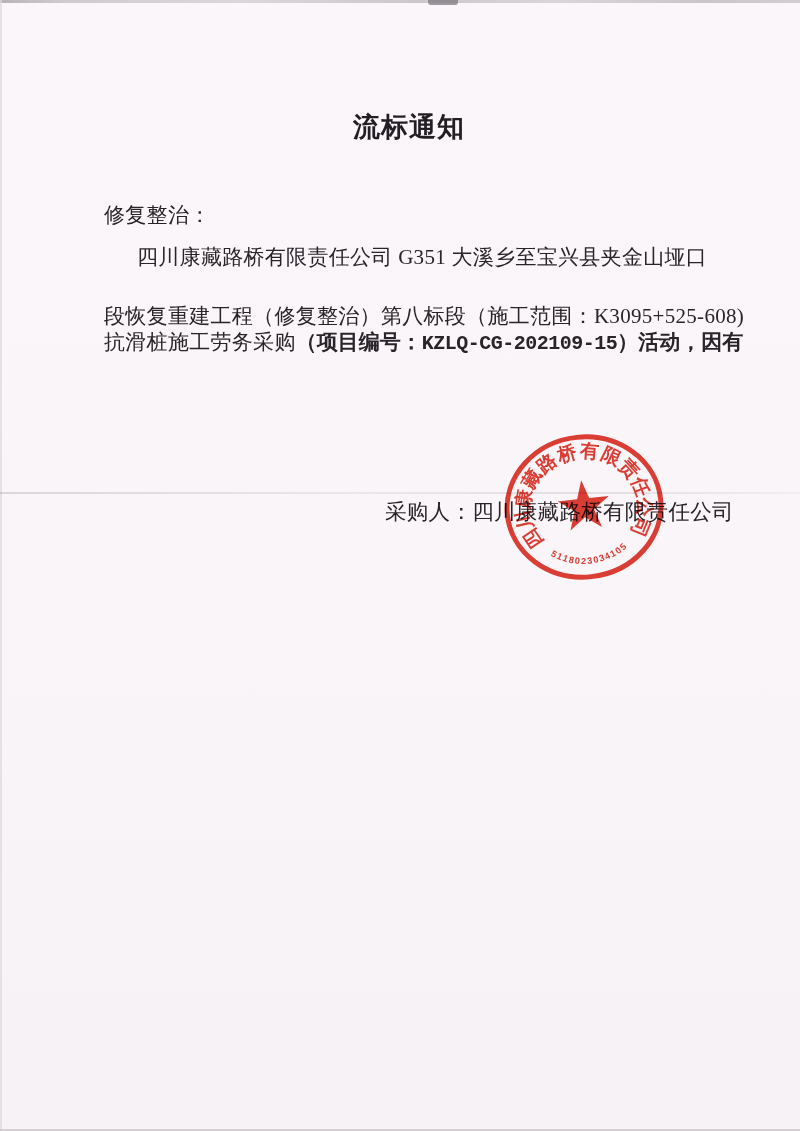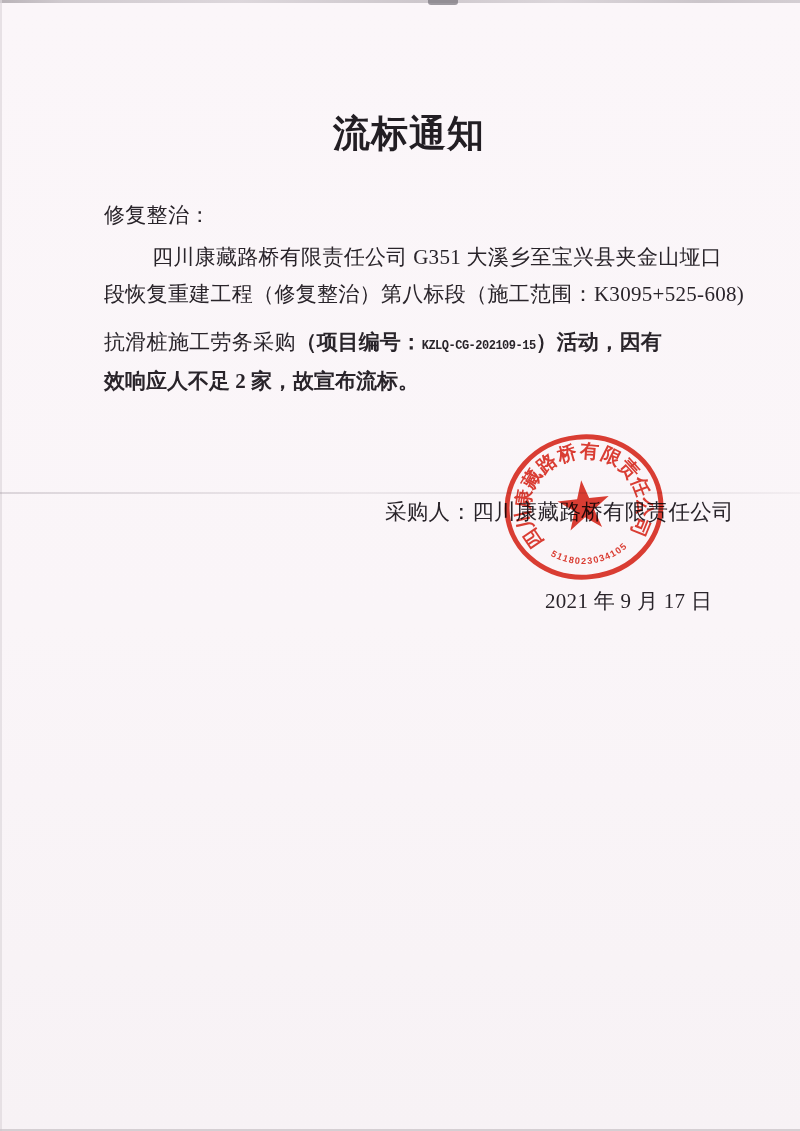--- a/index.html
+++ b/index.html
@@ -25,33 +25,33 @@
   .edge-left { position:absolute; left:0; top:0; width:2px; height:1131px; background:#ded8dd; opacity:.7; }
   .edge-bottom { position:absolute; left:0; bottom:0; width:800px; height:2px; background:#ccc6cb; opacity:.8; }
   .crease {
     position:absolute; left:0; top:492px; width:800px; height:2px;
     background: linear-gradient(90deg, rgba(150,140,150,.30), rgba(150,140,150,.14) 45%, rgba(150,140,150,.22) 75%, rgba(150,140,150,.08));
   }
   .title {
     position:absolute; left:0; top:109px; width:800px;
     padding-left:18px; box-sizing:border-box;
     text-align:center;
-    font-size:37px; font-weight:700; letter-spacing:1px;
+    font-size:27px; font-weight:700; letter-spacing:1px;
     color:#221e23;
   }
   .line { position:absolute; white-space:nowrap; font-size:21px; letter-spacing:.3px; }
   .greeting   { left:104px; top:201px; }
-  .bl1        { left:152px; top:243px; }
-  .bl2        { left:104px; top:280px; }
+  .bl1        { left:137px; top:243px; }
+  .bl2        { left:104px; top:302px; }
   .bl3        { left:104px; top:328px; }
   .bl4        { left:104px; top:367px; }
   .signature  { left:385px; top:497px; font-size:21.5px; }
   .dateline   { left:545px; top:587px; }
   .hei  { font-family:Liberation Serif, serif; font-weight:700; letter-spacing:0; }
-  .code { font-family:"Liberation Mono","DejaVu Sans Mono",monospace; font-weight:600; letter-spacing:-.5px; font-size:12px; }
+  .code { font-family:"Liberation Mono","DejaVu Sans Mono",monospace; font-weight:600; letter-spacing:-.5px; font-size:20px; }
   .stamp {
     position:absolute; left:494px; top:422px; width:180px; height:170px;
     mix-blend-mode:multiply; opacity:.92;
     filter: blur(.2px);
   }
   .stamp text { dominant-baseline:central; text-anchor:middle; }
   .stamp .co-text   { font-family:"Liberation Serif","DejaVu Serif",serif; font-size:19px; font-weight:700; }
   .stamp .ser-text  { font-family:"Liberation Sans","DejaVu Sans",sans-serif; font-size:9.2px; font-weight:700; }
 </style>
 </head>
@@ -68,25 +68,23 @@
   <div class="title">流标通知</div>
 
   <div class="line greeting">修复整治：</div>
 
   <div class="line bl1">四川康藏路桥有限责任公司 G351 大溪乡至宝兴县夹金山垭口</div>
 
   <div class="line bl2">段恢复重建工程（修复整治）第八标段（施工范围：K3095+525-608)</div>
 
   <div class="line bl3"><span>抗滑桩施工劳务采购</span><span class="hei">（项目编号：</span><span class="code">KZLQ-CG-202109-15</span><span class="hei">）活动，因有</span></div>
 
-  <div class="line bl4 hei">效响应人不足 2 家，故宣布流标。</div>
 
   <div class="line signature">采购人：四川康藏路桥有限责任公司</div>
 
-  <div class="line dateline">2021 年 9 月 17 日</div>
 
   <svg class="stamp" viewBox="0 0 180 170">
     <g transform="rotate(-6 90 85)">
       <ellipse cx="90" cy="85" rx="77" ry="70" fill="none" stroke-width="5" stroke="#dc2e22"></ellipse>
       <polygon transform="translate(90,85)" points="0,-27 6.05,-8.33 25.68,-8.34 9.8,3.18 15.87,21.84 0,10.3 -15.87,21.84 -9.8,3.18 -25.68,-8.34 -6.05,-8.33" fill="#dc2e22"></polygon>
       <g class="co-text">
           <text x="36.1" y="111.3" transform="rotate(-118.0 36.1 111.3)" fill="#dc2e22">四</text>
           <text x="29.4" y="91.4" transform="rotate(-96.5 29.4 91.4)" fill="#dc2e22">川</text>
           <text x="31.1" y="70.6" transform="rotate(-75.1 31.1 70.6)" fill="#dc2e22">康</text>
           <text x="40.9" y="51.8" transform="rotate(-53.6 40.9 51.8)" fill="#dc2e22">藏</text>

